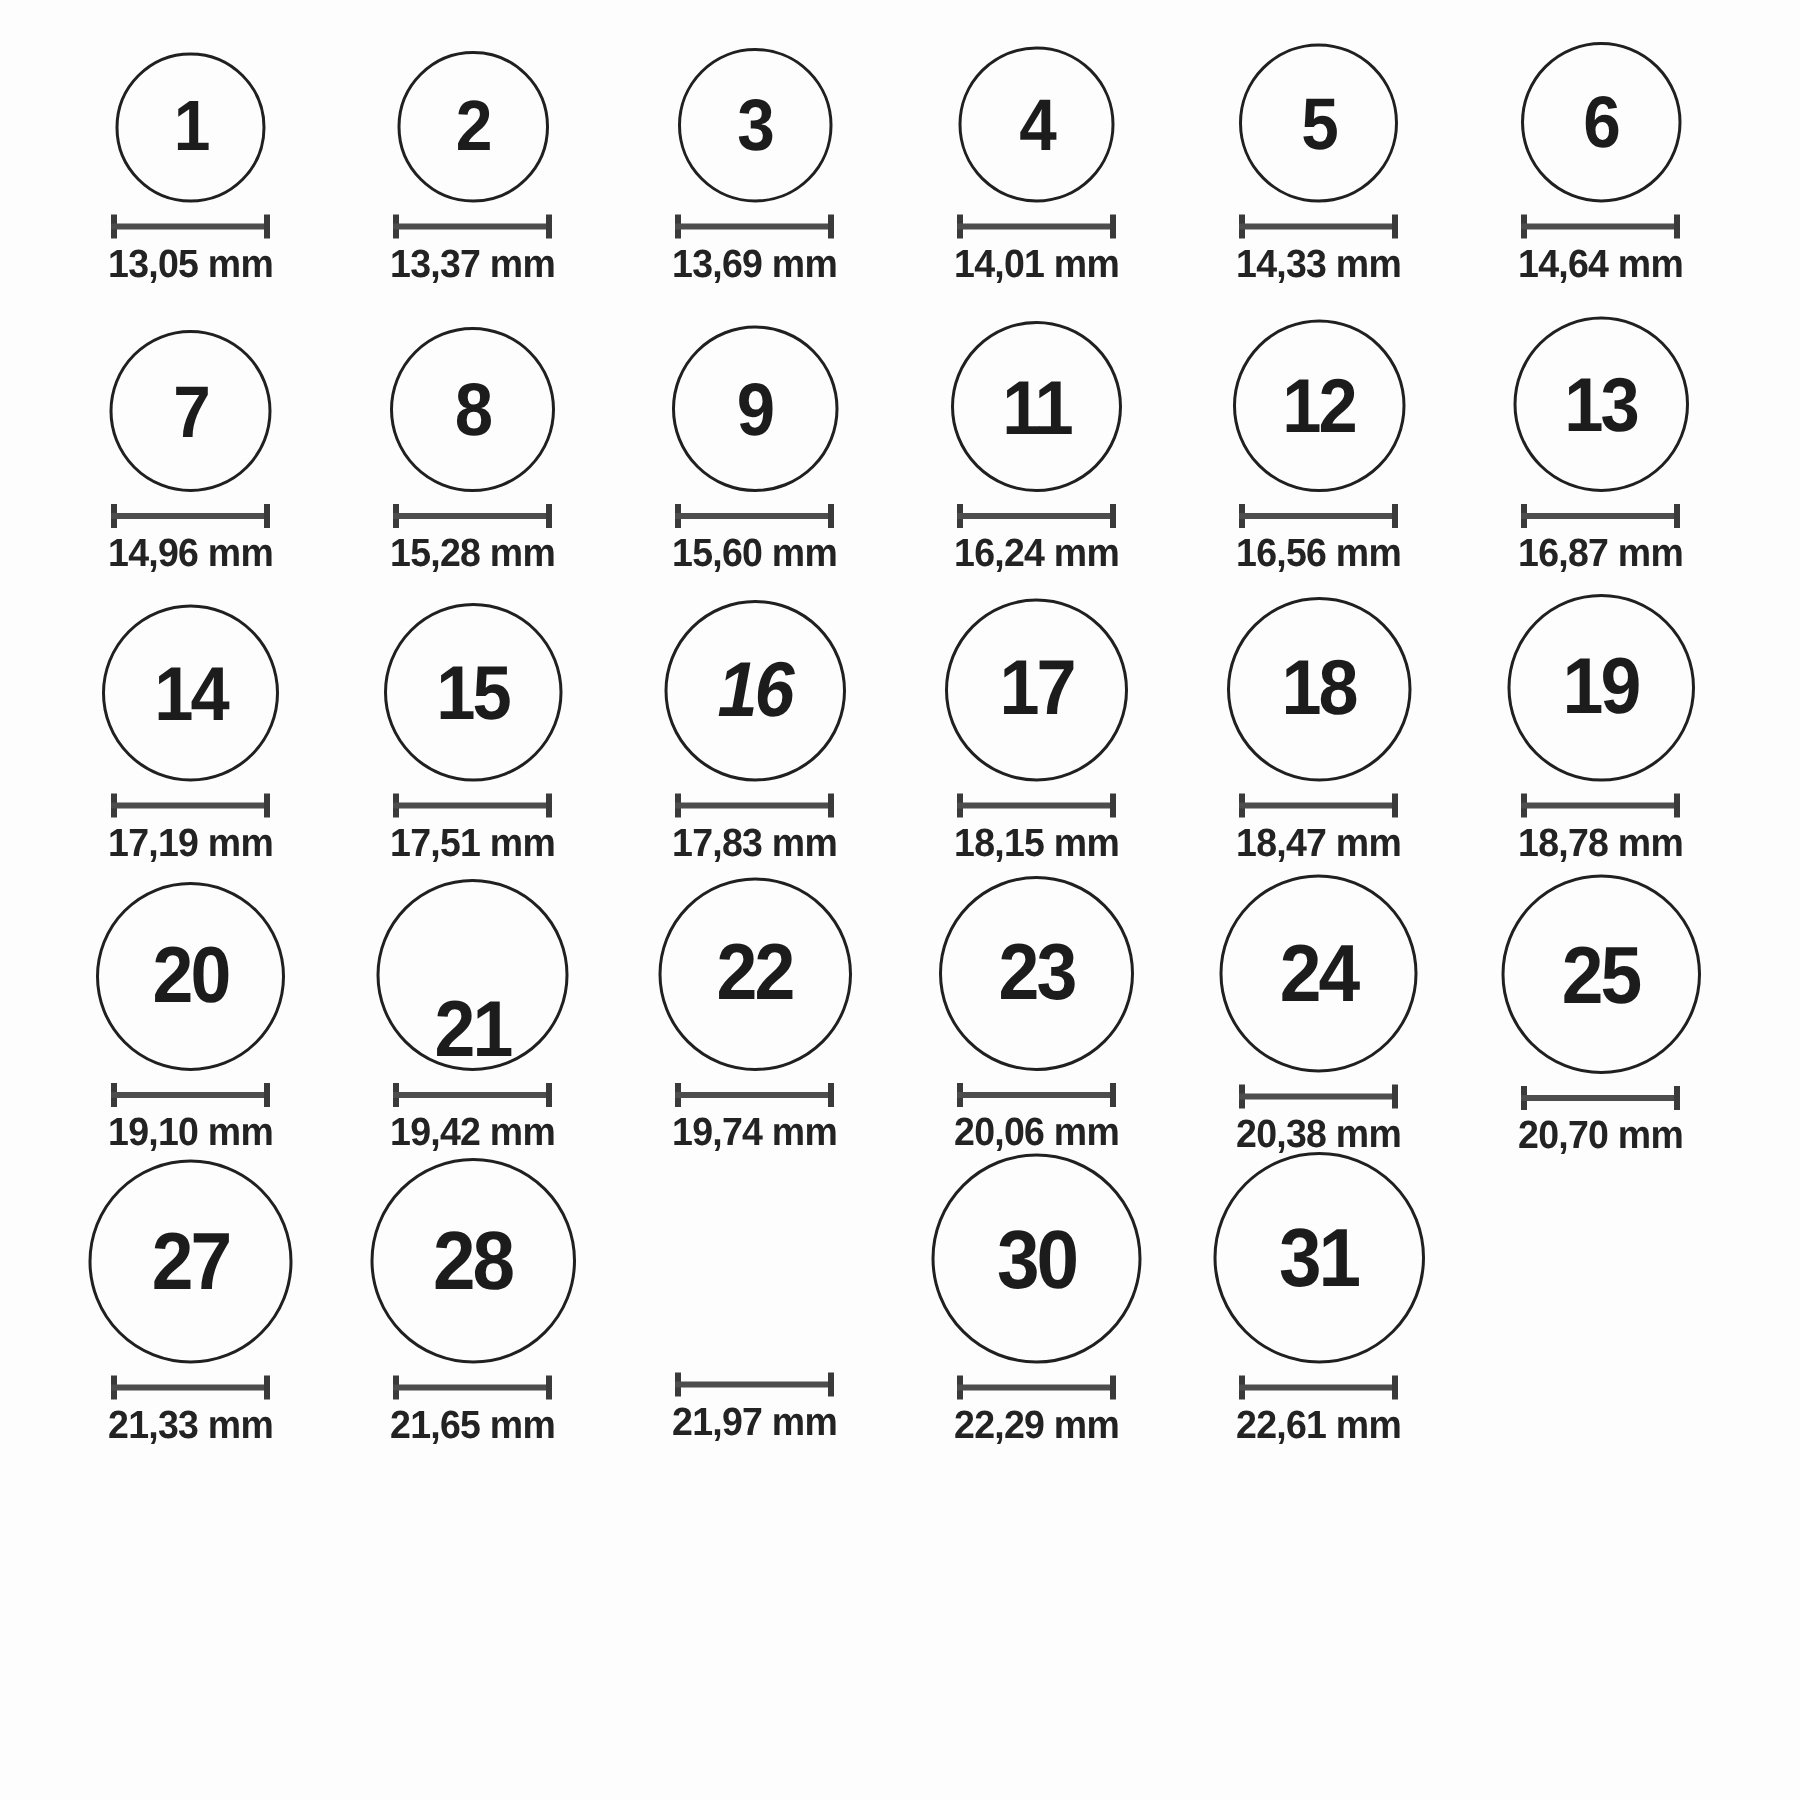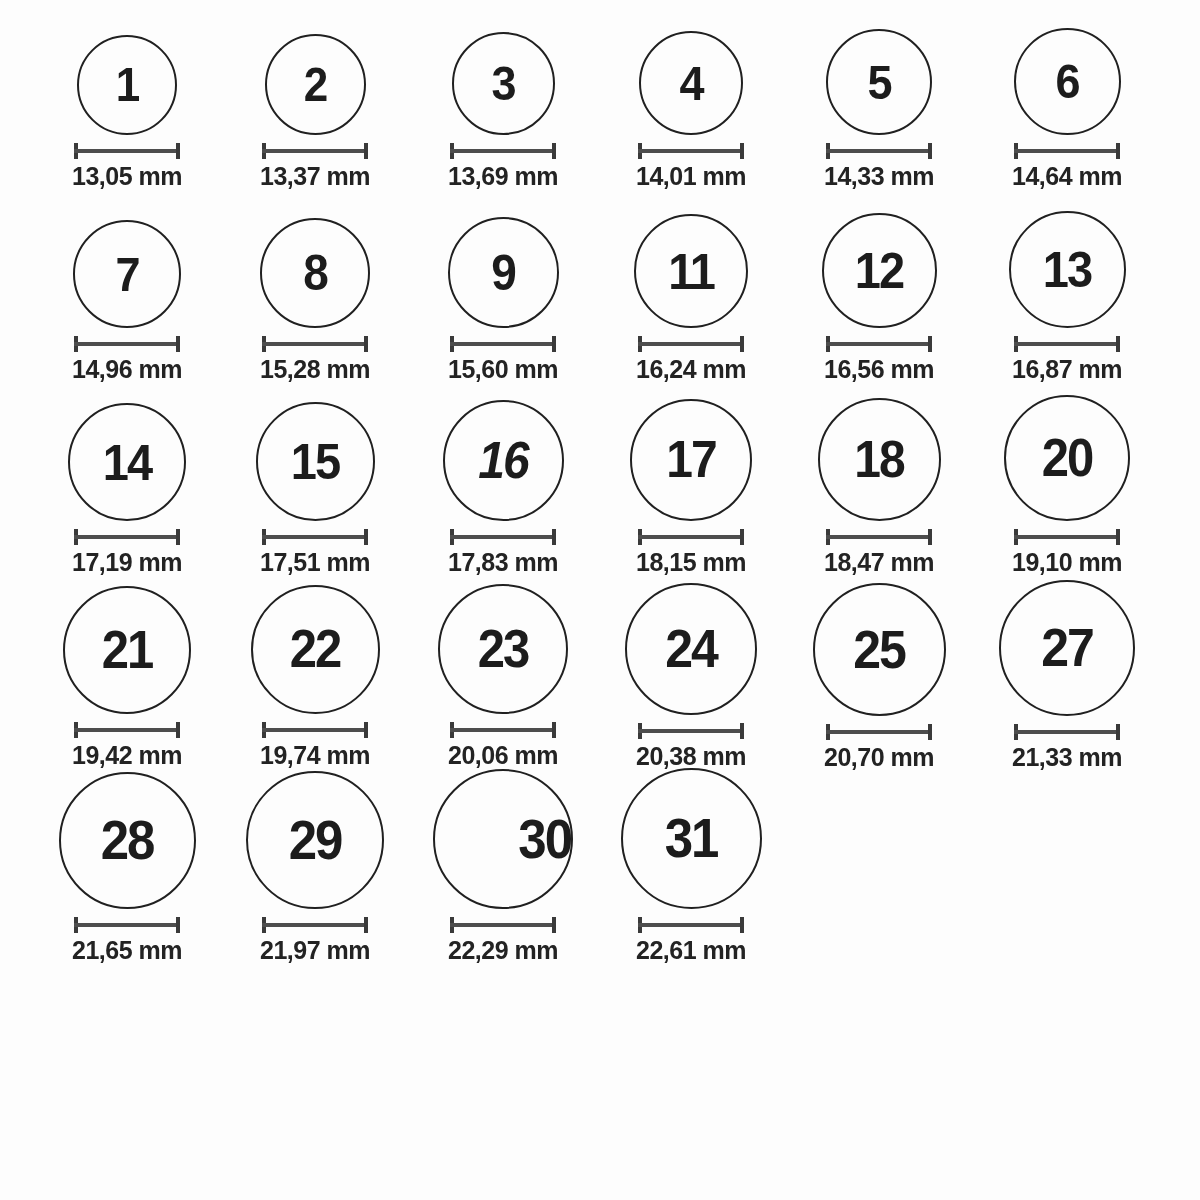--- a/index.html
+++ b/index.html
@@ -309,34 +309,47 @@
         </div>
         <div class="measure">
           <span class="tick left"></span>
           <span class="bar"></span>
           <span class="tick right"></span>
         </div>
         <div class="label">18,47 mm</div>
       </div>
       <div class="cell">
         <div class="circle-area">
+          <div class="circle" style="width: 125px; height: 125px;">
+            <span class="num" style="font-size: 49px;">19</span>
+          </div>
+        </div>
+        <div class="measure">
+          <span class="tick left"></span>
+          <span class="bar"></span>
+          <span class="tick right"></span>
+        </div>
+        <div class="label">18,78 mm</div>
+      </div>
+      <div class="cell">
+        <div class="circle-area">
           <div class="circle" style="width: 126px; height: 126px;">
             <span class="num" style="font-size: 49px;">20</span>
           </div>
         </div>
         <div class="measure">
           <span class="tick left"></span>
           <span class="bar"></span>
           <span class="tick right"></span>
         </div>
         <div class="label">19,10 mm</div>
       </div>
       <div class="cell">
         <div class="circle-area">
-          <div class="circle" style="width: 128px; height: 128px;">
+          <div class="circle" style="width: 128px; height: 128px; align-items: flex-end;">
             <span class="num" style="font-size: 49px;">21</span>
           </div>
         </div>
         <div class="measure">
           <span class="tick left"></span>
           <span class="bar"></span>
           <span class="tick right"></span>
         </div>
         <div class="label">19,42 mm</div>
       </div>
@@ -412,35 +425,30 @@
           </div>
         </div>
         <div class="measure">
           <span class="tick left"></span>
           <span class="bar"></span>
           <span class="tick right"></span>
         </div>
         <div class="label">21,65 mm</div>
       </div>
       <div class="cell">
-        <div class="circle-area">
-          <div class="circle" style="width: 138px; height: 138px;">
-            <span class="num" style="font-size: 51px;">29</span>
-          </div>
-        </div>
         <div class="measure">
           <span class="tick left"></span>
           <span class="bar"></span>
           <span class="tick right"></span>
         </div>
         <div class="label">21,97 mm</div>
       </div>
       <div class="cell">
         <div class="circle-area">
-          <div class="circle" style="width: 140px; height: 140px; justify-content: flex-end;">
+          <div class="circle" style="width: 140px; height: 140px;">
             <span class="num" style="font-size: 51px;">30</span>
           </div>
         </div>
         <div class="measure">
           <span class="tick left"></span>
           <span class="bar"></span>
           <span class="tick right"></span>
         </div>
         <div class="label">22,29 mm</div>
       </div>

